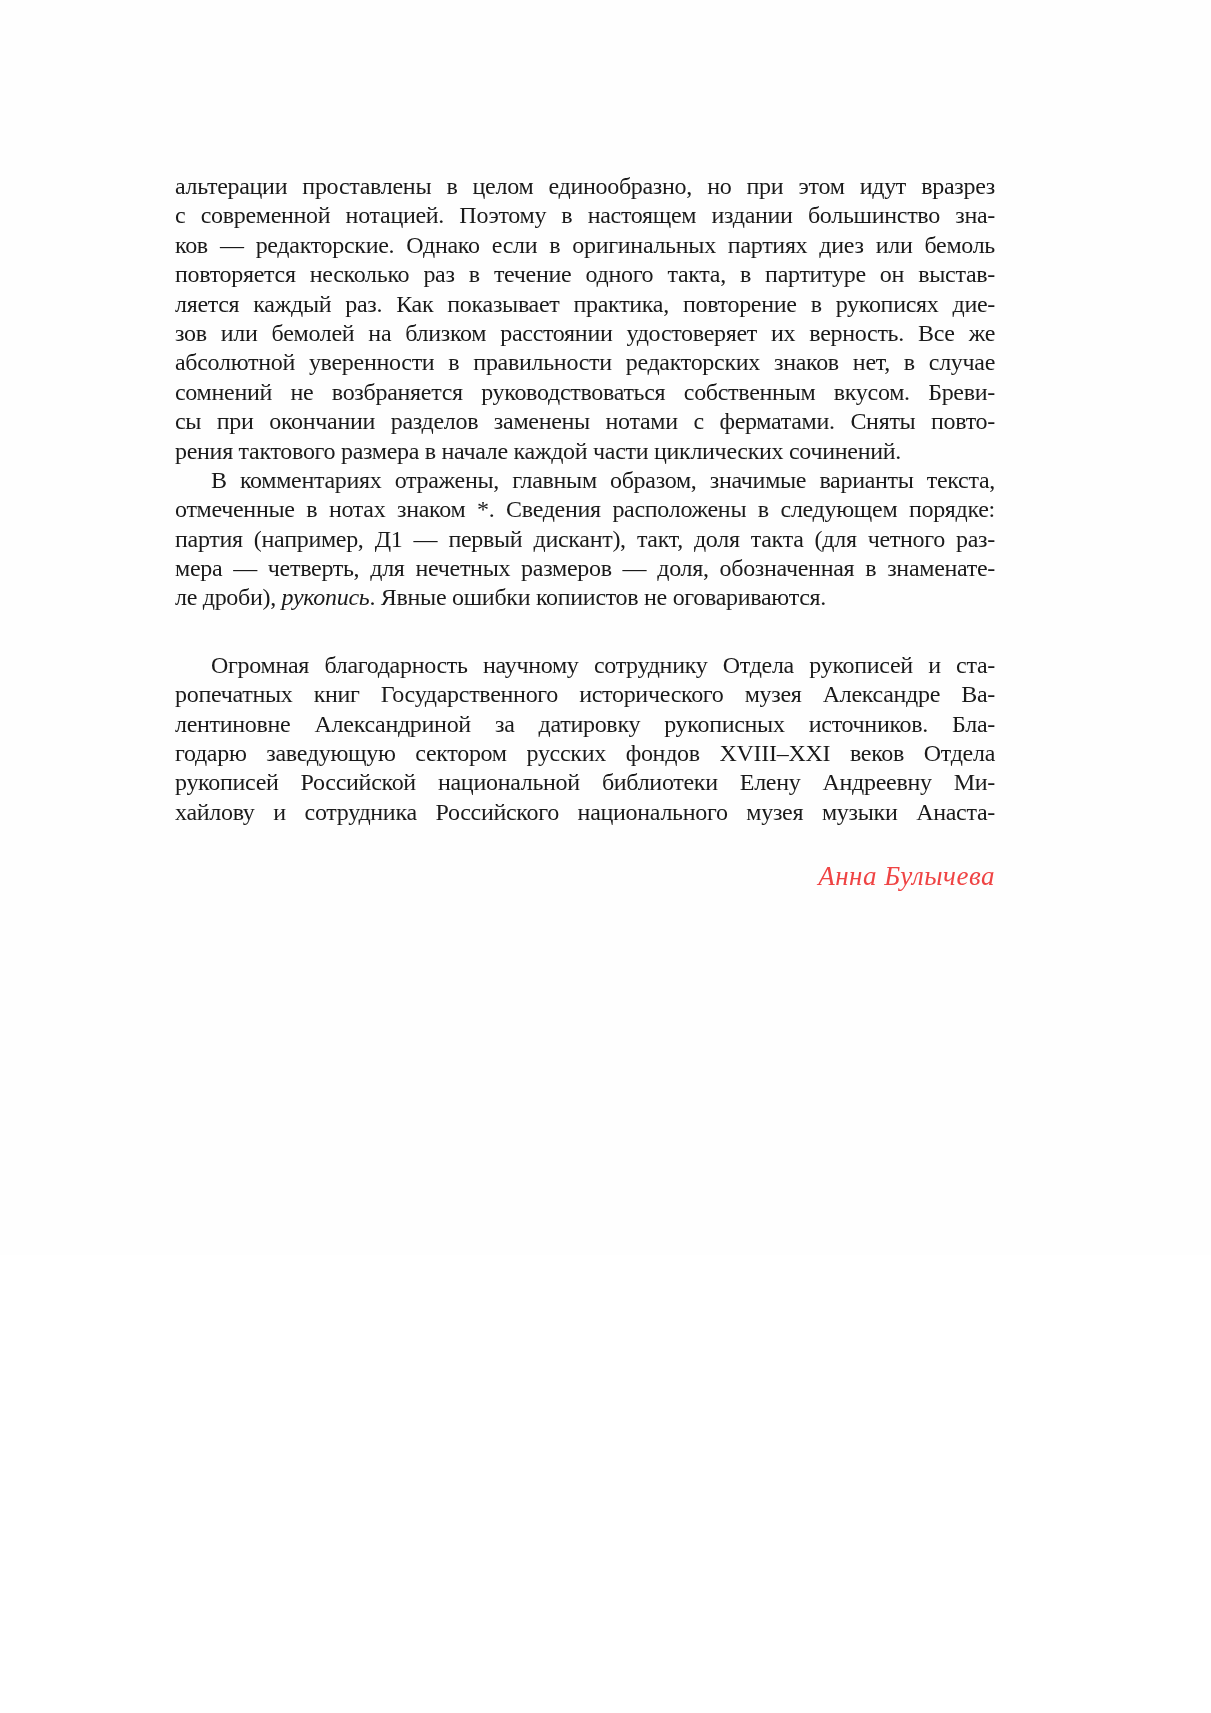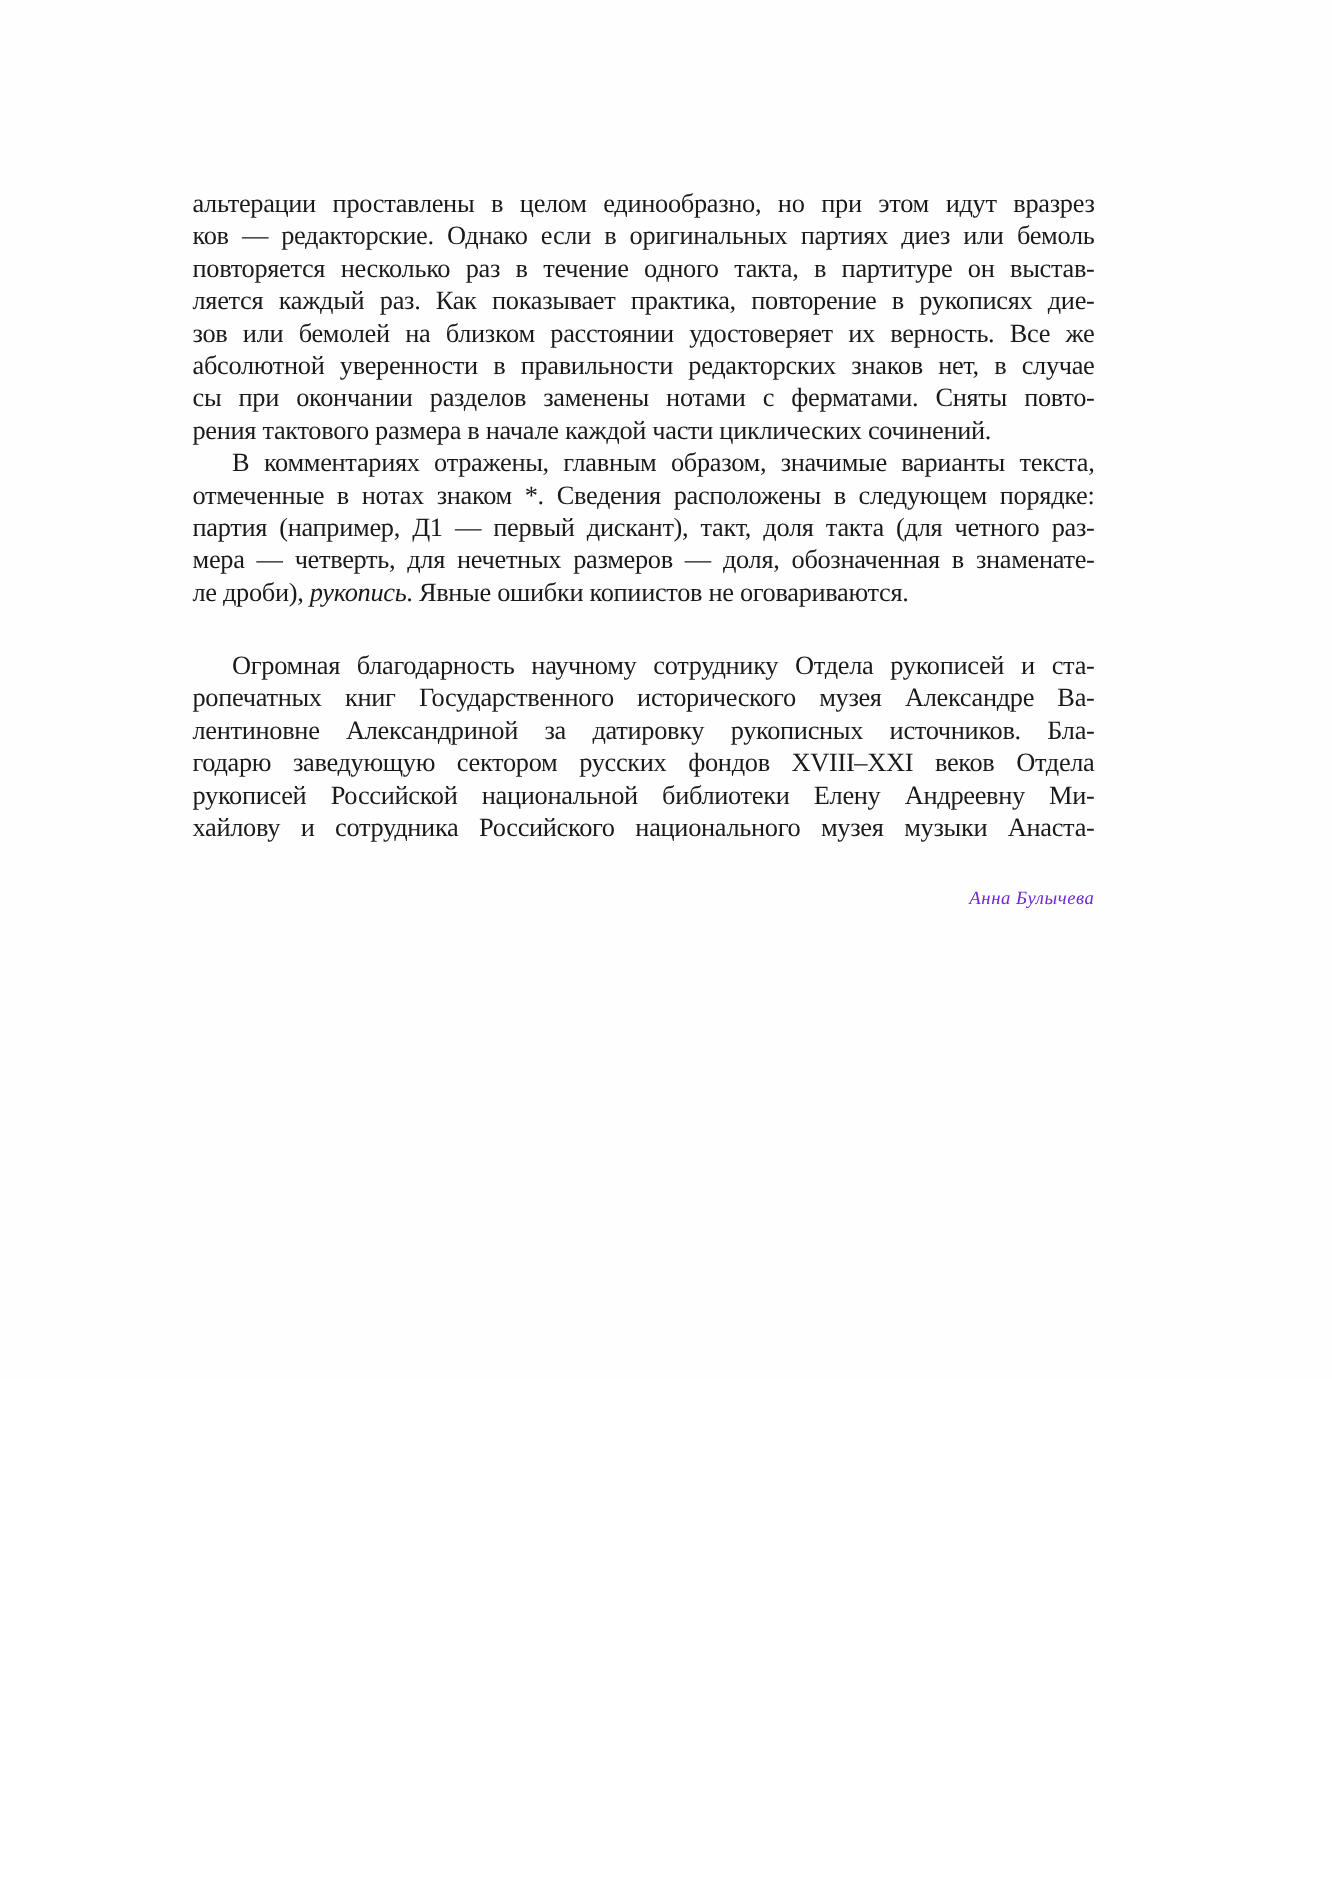--- a/index.html
+++ b/index.html
@@ -35,48 +35,50 @@
   .tline em {
     font-style: italic;
     letter-spacing: -0.3px;
     font-family: Liberation Serif, serif;
   }
   .signature {
     margin-top: 34px;
     width: 820px;
     text-align: right;
     font-style: italic;
-    font-size: 17px;
+    font-size: 27px;
     line-height: 30px;
     letter-spacing: 0.5px;
-    color: #6d28d9;
+    color: #ef4444;
   }
   .page-number {
     position: absolute;
     left: 175px;
     top: 1521px;
     width: 820px;
     text-align: center;
     font-size: 26px;
     color: #161616;
   }
 </style>
 </head>
 <body>
 
 <div class="book-page">
   <div class="text-block">
 
     <div class="para">
         <div class="tline just" style="word-spacing: 9.47049px;"><span>альтерации проставлены в целом единообразно, но при этом идут вразрез</span></div>
+        <div class="tline just" style="word-spacing: 9.58203px;"><span>с современной нотацией. Поэтому в настоящем издании большинство зна-</span></div>
         <div class="tline just" style="word-spacing: 6.33125px;"><span>ков — редакторские. Однако если в оригинальных партиях диез или бемоль</span></div>
         <div class="tline just" style="word-spacing: 8.41719px;"><span>повторяется несколько раз в течение одного такта, в партитуре он выстав-</span></div>
         <div class="tline just" style="word-spacing: 8.30035px;"><span>ляется каждый раз. Как показывает практика, повторение в рукописях дие-</span></div>
         <div class="tline just" style="word-spacing: 8.30625px;"><span>зов или бемолей на близком расстоянии удостоверяет их верность. Все же</span></div>
         <div class="tline just" style="word-spacing: 8.25977px;"><span>абсолютной уверенности в правильности редакторских знаков нет, в случае</span></div>
+        <div class="tline just" style="word-spacing: 12.7474px;"><span>сомнений не возбраняется руководствоваться собственным вкусом. Бреви-</span></div>
         <div class="tline just" style="word-spacing: 9.94792px;"><span>сы при окончании разделов заменены нотами с ферматами. Сняты повто-</span></div>
         <div class="tline"><span>рения тактового размера в начале каждой части циклических сочинений.</span></div>
       </div>
       <div class="para">
         <div class="tline just indent" style="word-spacing: 7.48884px;"><span>В комментариях отражены, главным образом, значимые варианты текста,</span></div>
         <div class="tline just" style="word-spacing: 5.94271px;"><span>отмеченные в нотах знаком *. Сведения расположены в следующем порядке:</span></div>
         <div class="tline just" style="word-spacing: 5.41477px;"><span>партия (например, Д1 — первый дискант), такт, доля такта (для четного раз-</span></div>
         <div class="tline just" style="word-spacing: 5.22656px;"><span>мера — четверть, для нечетных размеров — доля, обозначенная в знаменате-</span></div>
         <div class="tline"><span>ле дроби), </span><em>рукопись</em><span>. Явные ошибки копиистов не оговариваются.</span></div>
       </div>

